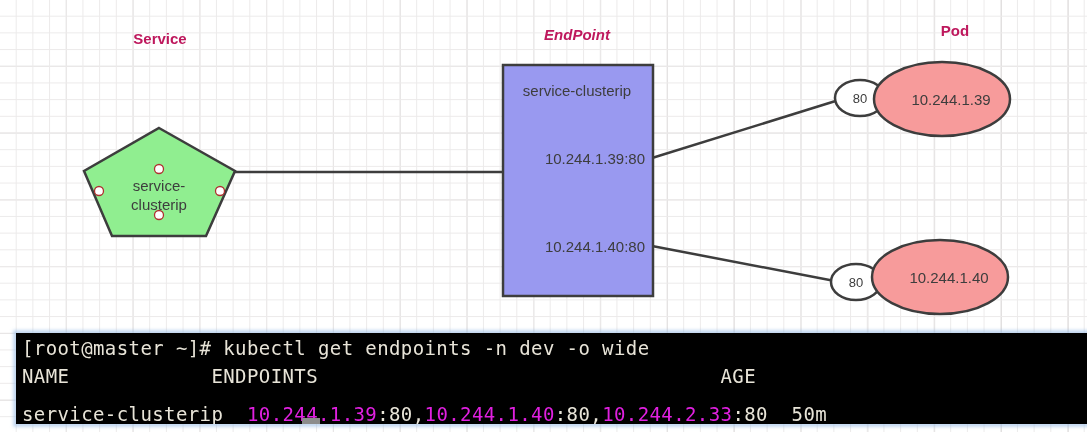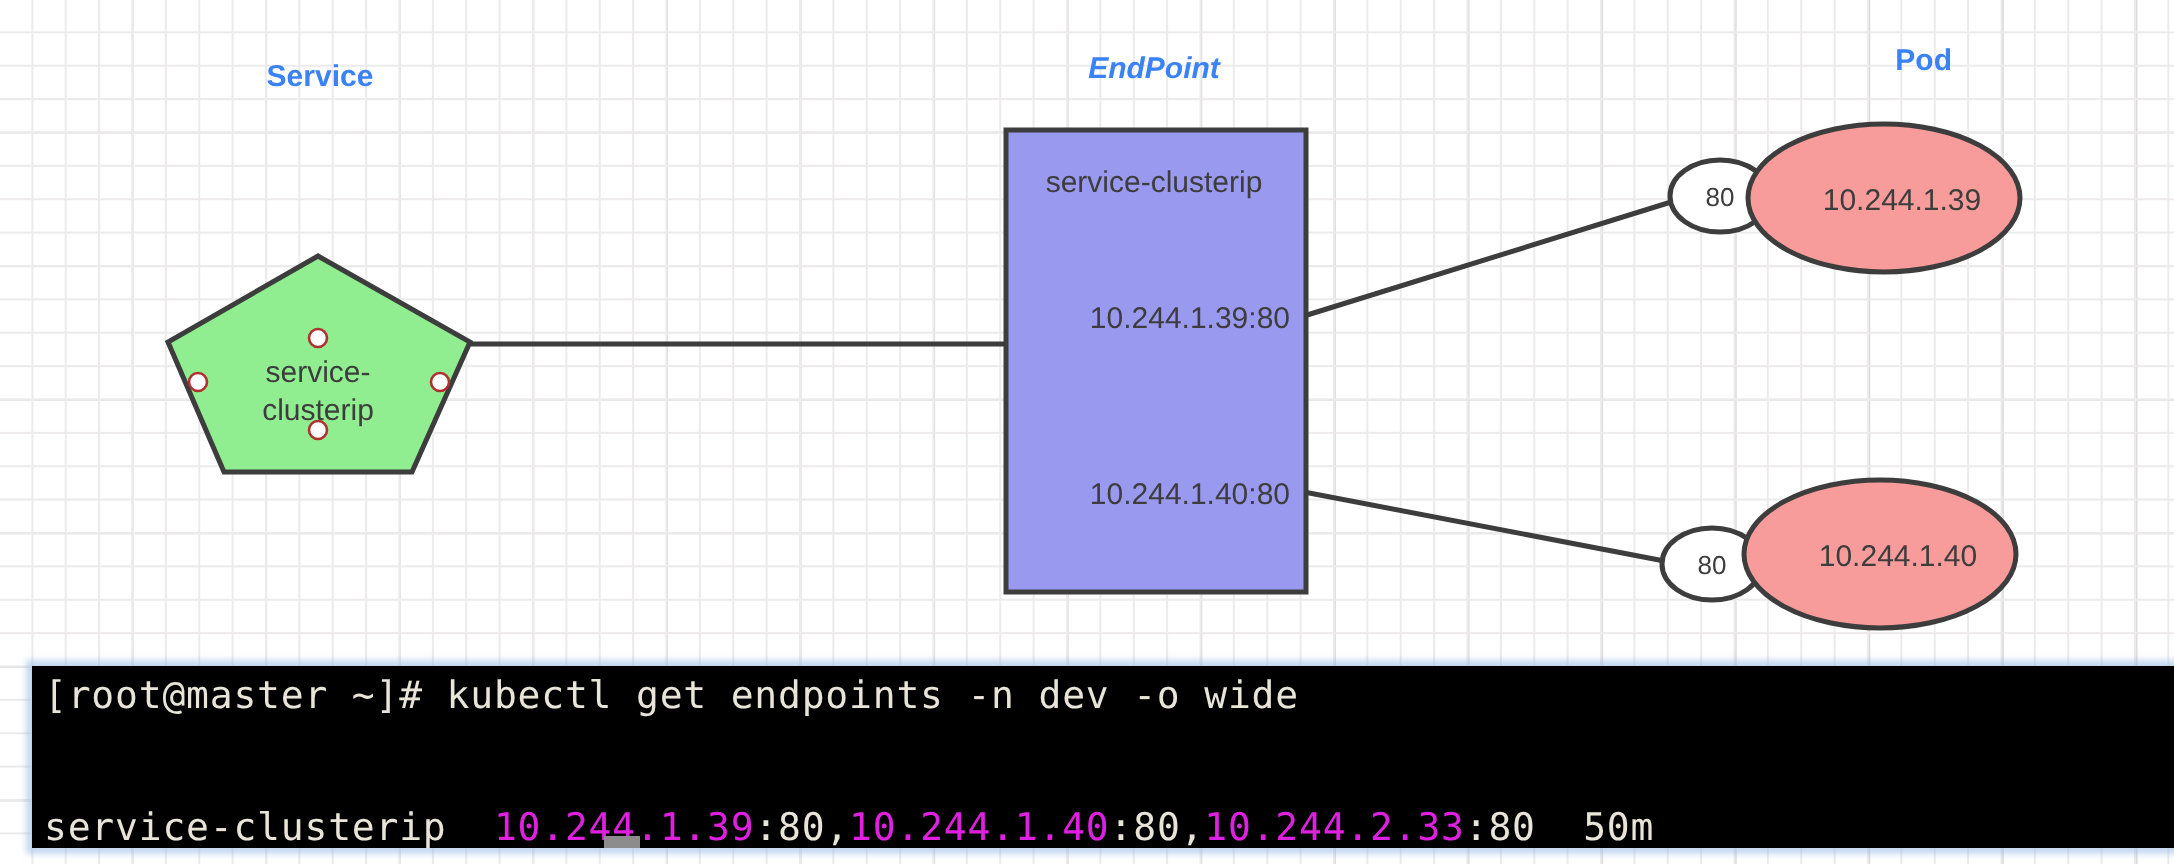--- a/index.html
+++ b/index.html
@@ -39,21 +39,21 @@
     position: absolute;
     left: 0; top: 0;
     width: 1087px;
     height: 340px;
   }
   .col-title {
     position: absolute;
     font-family: "Liberation Sans", sans-serif;
     font-size: 15px;
     font-weight: bold;
-    color: #3b82f6;
+    color: #be185d;
     white-space: nowrap;
     text-align: center;
   }
   .node-label {
     font-family: "Liberation Sans", sans-serif;
     font-size: 15px;
     fill: #3d3d3d;
   }
   .port-label {
     font-family: "Liberation Sans", sans-serif;
@@ -98,21 +98,21 @@
 </style>
 </head>
 <body>
 
 <div id="root">
 
   <div id="grid-bg"></div>
 
   <div class="col-title" style="left:110px; top:30px; width:100px;">Service</div>
   <div class="col-title" style="left:527px; top:26px; width:100px;font-style:italic;">EndPoint</div>
-  <div class="col-title" style="left:876px; top:22px; width:100px;text-align:right;">Pod</div>
+  <div class="col-title" style="left:905px; top:22px; width:100px;">Pod</div>
 
   <svg id="diagram" viewBox="0 0 1087 340">
 
     <line x1="231" y1="172" x2="503" y2="172" stroke="#3d3d3d" stroke-width="2.5"></line>
 
     <line x1="652" y1="158" x2="842" y2="99" stroke="#3d3d3d" stroke-width="2.5"></line>
 
     <line x1="652" y1="246" x2="840" y2="282" stroke="#3d3d3d" stroke-width="2.5"></line>
 
     <polygon points="159,128 235,171 206,236 112,236 84,171" fill="#90ee90" stroke="#3d3d3d" stroke-width="2.5"></polygon>
@@ -137,19 +137,20 @@
     <ellipse cx="856" cy="282" rx="25" ry="18" fill="#ffffff" stroke="#3d3d3d" stroke-width="2.5"></ellipse>
     <ellipse cx="940" cy="277" rx="68" ry="37" fill="#f79b9b" stroke="#3d3d3d" stroke-width="2.5"></ellipse>
     <text class="port-label" x="856" y="287" text-anchor="middle">80</text>
     <text class="node-label" x="949" y="283" text-anchor="middle">10.244.1.40</text>
   </svg>
 
   <div id="terminal">
 
     <div class="term-line" id="term-line-1"><span class="tc-white">[root@master ~]# kubectl get endpoints -n dev -o wide</span></div>
 
+    <div class="term-line" id="term-line-2"><span class="tc-white">NAME</span><span class="tc-white">            </span><span class="tc-white">ENDPOINTS</span><span class="tc-white">                                  </span><span class="tc-white">AGE</span></div>
 
     <div class="term-line" id="term-line-3"><span class="tc-white">service-clusterip</span><span class="tc-white">  </span><span class="tc-magenta">10.244.1.39</span><span class="tc-white">:80,</span><span class="tc-magenta">10.244.1.40</span><span class="tc-white">:80,</span><span class="tc-magenta">10.244.2.33</span><span class="tc-white">:80</span><span class="tc-white">  </span><span class="tc-white">50m</span></div>
 
     <div id="term-cursor"></div>
   </div>
 
 </div>
 
 </body></html>

